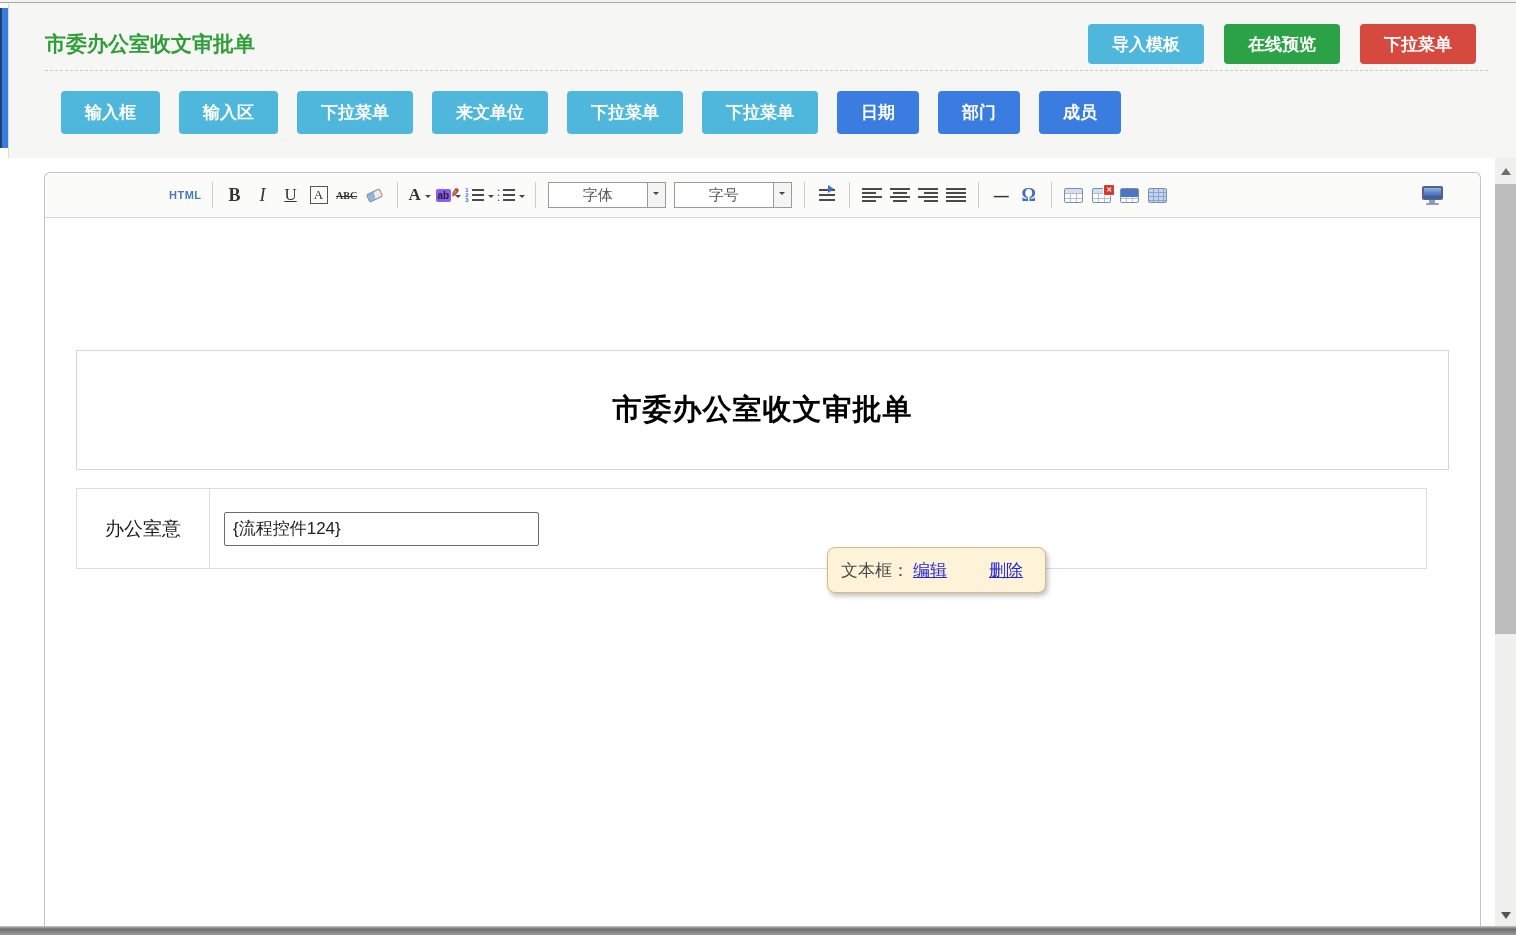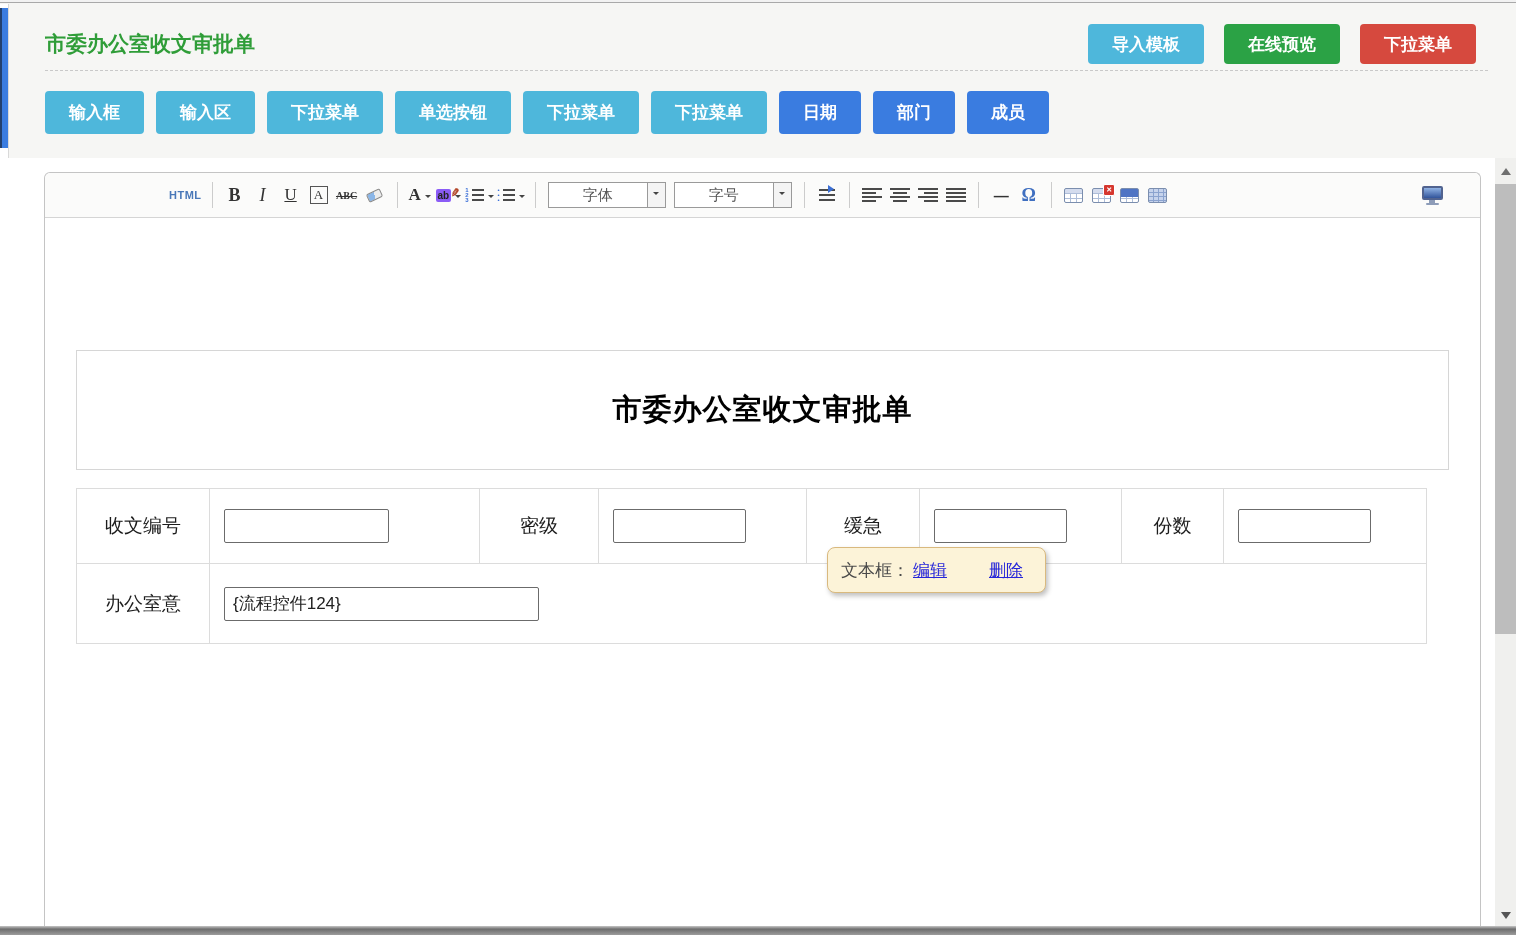--- a/index.html
+++ b/index.html
@@ -21,21 +21,21 @@
   .panel-header{display:flex;align-items:center;padding:16px 40px 0 36px;height:64px;}
   .page-title{flex:1;font:bold 21px "Liberation Serif",serif;color:var(--title-green);}
   .header-buttons{display:flex;gap:20px;}
   .btn{border:none;border-radius:4px;color:#fff;cursor:pointer;
     font:bold 17px "Liberation Serif",serif;height:40px;padding:0 24px;}
   .btn.info{background:var(--info-blue);}
   .btn.success{background:var(--success-green);}
   .btn.danger{background:var(--danger-red);}
   .btn.primary{background:var(--primary-blue);}
   .dashed-sep{border-top:1px dashed #c9c9c9;margin:2px 28px 0 36px;}
-  .component-buttons{display:flex;gap:12px;padding:20px 0 0 36px;}
+  .component-buttons{display:flex;gap:19px;padding:20px 0 0 52px;}
   .component-buttons .btn{height:43px;}
   
   .editor{position:absolute;left:44px;top:172px;width:1437px;height:763px;
     border:1px solid #c4c4c4;border-bottom:none;border-radius:6px 6px 0 0;background:#fff;overflow:hidden;}
   .tbar{height:45px;display:flex;align-items:center;padding:0 14px 0 88px;
     background:#fbfbfa;border-bottom:1px solid #d5d5d5;border-radius:6px 6px 0 0;}
   .tbtn{height:26px;min-width:24px;display:inline-flex;align-items:center;justify-content:center;
     margin:0 2px;color:#333;cursor:pointer;border-radius:3px;}
   .tsep{width:1px;height:26px;background:#ccc;margin:0 8px;flex:none;}
   .caret{width:0;height:0;border:3.5px solid transparent;border-top-color:#444;margin:5px 0 0 4px;}
@@ -138,21 +138,21 @@
       <button class="btn info">导入模板</button>
       <button class="btn success">在线预览</button>
       <button class="btn danger">下拉菜单</button>
     </div>
   </div>
   <div class="dashed-sep"></div>
   <div class="component-buttons">
     <button class="btn info">输入框</button>
     <button class="btn info">输入区</button>
     <button class="btn info">下拉菜单</button>
-    <button class="btn info">单选按钮</button>
+    <button class="btn info">来文单位</button>
     <button class="btn info">下拉菜单</button>
     <button class="btn info">下拉菜单</button>
     <button class="btn primary">日期</button>
     <button class="btn primary">部门</button>
     <button class="btn primary">成员</button>
   </div>
 </div>
 
 <div class="editor">
   <div class="tbar">
@@ -283,38 +283,20 @@
         <col style="width:133px">
           <col style="width:270px">
           <col style="width:119px">
           <col style="width:208px">
         <col style="width:113px">
           <col style="width:202px">
           <col style="width:102px">
           <col style="width:203px">
       </colgroup>
       <tbody>
-      <tr class="r4">
-        <td class="lbl">收文编号</td>
-        <td class="cell">
-          <input class="inp w165" style="">
-        </td>
-        <td class="lbl">密级</td>
-        <td class="cell">
-          <input class="inp w133" style="">
-        </td>
-        <td class="lbl">缓急</td>
-        <td class="cell">
-          <input class="inp w133" style="">
-        </td>
-        <td class="lbl">份数</td>
-        <td class="cell">
-          <input class="inp w133" style="">
-        </td>
-      </tr>
       <tr class="r6">
         <td class="lbl">办公室意</td>
         <td class="cell" colspan="7">
           <input class="inp w315" value="{流程控件124}" style="">
         </td>
       </tr>
     </tbody>
       </table>
   </div>
 </div>

